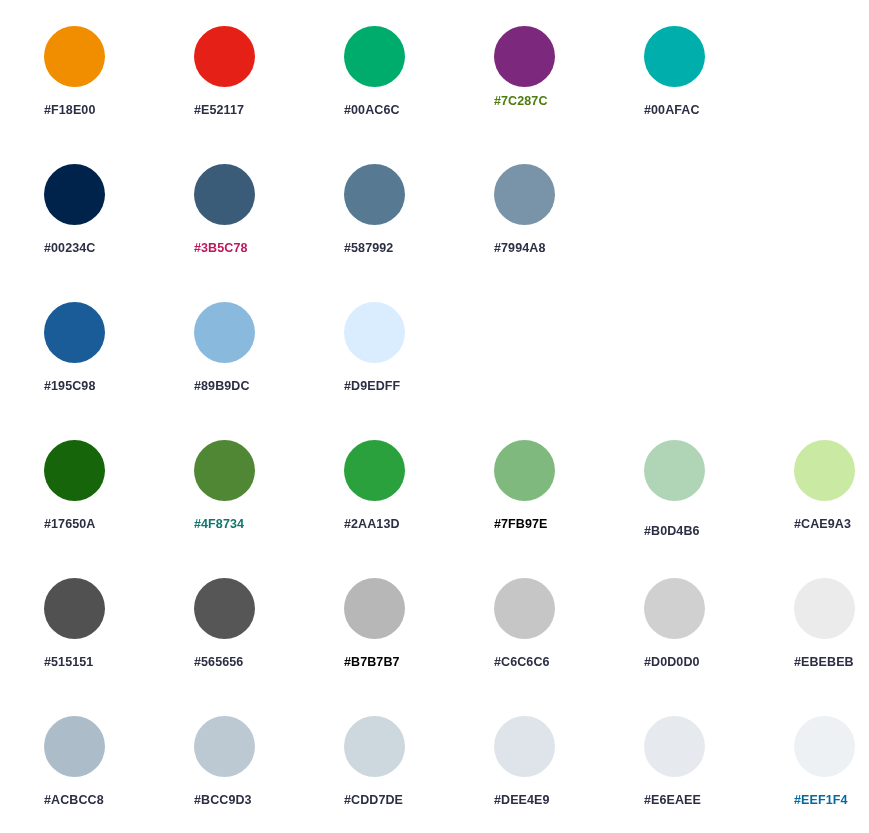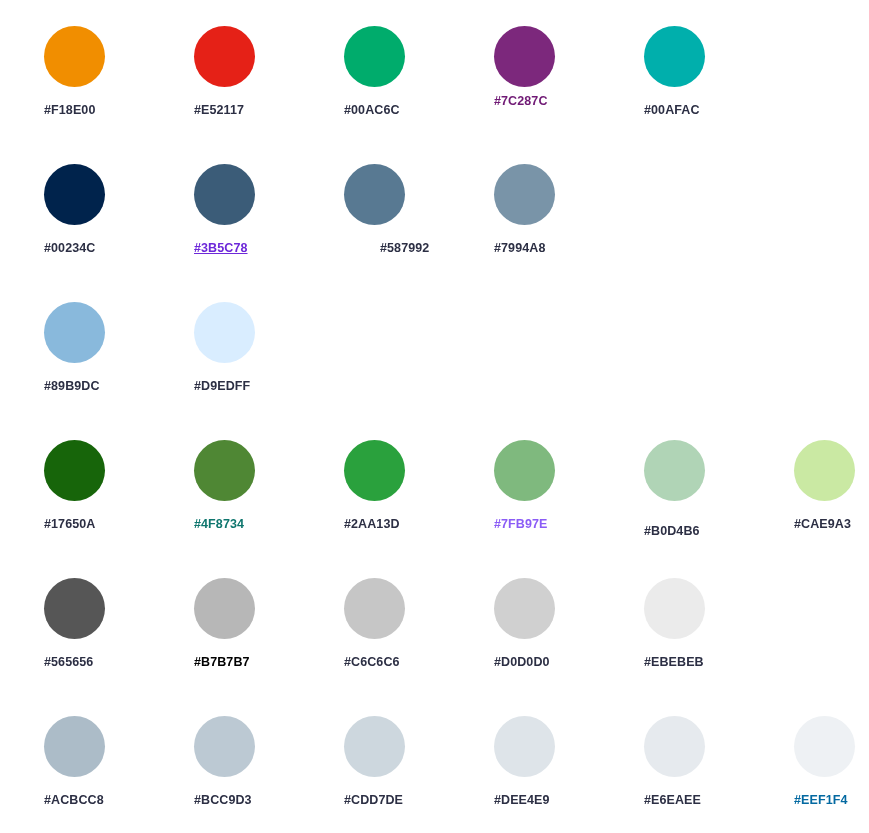--- a/index.html
+++ b/index.html
@@ -68,46 +68,50 @@
       <div class="swatch">
         <div class="swatch-dot" style="background: rgb(229, 33, 23);"></div>
         <div class="swatch-label" style="color: rgb(44, 47, 68);">#E52117</div>
       </div>
       <div class="swatch">
         <div class="swatch-dot" style="background: rgb(0, 172, 108);"></div>
         <div class="swatch-label" style="color: rgb(44, 47, 68);">#00AC6C</div>
       </div>
       <div class="swatch">
         <div class="swatch-dot" style="background: rgb(124, 40, 124);"></div>
-        <div class="swatch-label" style="color: #701a75; margin-top: 8px;">#7C287C</div>
+        <div class="swatch-label" style="color: #4d7c0f; margin-top: 8px;">#7C287C</div>
       </div>
       <div class="swatch">
         <div class="swatch-dot" style="background: rgb(0, 175, 172);"></div>
         <div class="swatch-label" style="color: rgb(44, 47, 68);">#00AFAC</div>
       </div>
     </div>
     <div class="palette-row">
       <div class="swatch">
         <div class="swatch-dot" style="background: rgb(0, 35, 76);"></div>
         <div class="swatch-label" style="color: rgb(44, 47, 68);">#00234C</div>
       </div>
       <div class="swatch">
         <div class="swatch-dot" style="background: rgb(59, 92, 120);"></div>
-        <div class="swatch-label" style="color: #6d28d9; text-decoration: underline;">#3B5C78</div>
+        <div class="swatch-label" style="color: #be185d;">#3B5C78</div>
       </div>
       <div class="swatch">
         <div class="swatch-dot" style="background: rgb(88, 121, 146);"></div>
-        <div class="swatch-label" style="color: rgb(44, 47, 68); margin-left: 36px;">#587992</div>
+        <div class="swatch-label" style="color: rgb(44, 47, 68);">#587992</div>
       </div>
       <div class="swatch">
         <div class="swatch-dot" style="background: rgb(121, 148, 168);"></div>
         <div class="swatch-label" style="color: rgb(44, 47, 68); text-align: right;">#7994A8</div>
       </div>
     </div>
     <div class="palette-row">
+      <div class="swatch">
+        <div class="swatch-dot" style="background: rgb(25, 92, 152);"></div>
+        <div class="swatch-label" style="color: rgb(44, 47, 68);">#195C98</div>
+      </div>
       <div class="swatch">
         <div class="swatch-dot" style="background: rgb(137, 185, 220);"></div>
         <div class="swatch-label" style="color: rgb(44, 47, 68);">#89B9DC</div>
       </div>
       <div class="swatch">
         <div class="swatch-dot" style="background: rgb(217, 237, 255);"></div>
         <div class="swatch-label" style="color: rgb(44, 47, 68);">#D9EDFF</div>
       </div>
     </div>
     <div class="palette-row">
@@ -118,32 +122,36 @@
       <div class="swatch">
         <div class="swatch-dot" style="background: rgb(79, 135, 52);"></div>
         <div class="swatch-label" style="color: #0f766e;">#4F8734</div>
       </div>
       <div class="swatch">
         <div class="swatch-dot" style="background: rgb(42, 161, 61);"></div>
         <div class="swatch-label" style="color: rgb(44, 47, 68); text-align: center;">#2AA13D</div>
       </div>
       <div class="swatch">
         <div class="swatch-dot" style="background: rgb(127, 185, 126);"></div>
-        <div class="swatch-label" style="color: #8b5cf6;">#7FB97E</div>
+        <div class="swatch-label" style="color: #000000;">#7FB97E</div>
       </div>
       <div class="swatch">
         <div class="swatch-dot" style="background: rgb(176, 212, 182);"></div>
         <div class="swatch-label" style="color: rgb(44, 47, 68); margin-top: 24px;">#B0D4B6</div>
       </div>
       <div class="swatch">
         <div class="swatch-dot" style="background: rgb(202, 233, 163);"></div>
         <div class="swatch-label" style="color: rgb(44, 47, 68);">#CAE9A3</div>
       </div>
     </div>
     <div class="palette-row">
+      <div class="swatch">
+        <div class="swatch-dot" style="background: rgb(81, 81, 81);"></div>
+        <div class="swatch-label" style="color: rgb(44, 47, 68);">#515151</div>
+      </div>
       <div class="swatch">
         <div class="swatch-dot" style="background: rgb(86, 86, 86);"></div>
         <div class="swatch-label" style="color: rgb(44, 47, 68);">#565656</div>
       </div>
       <div class="swatch">
         <div class="swatch-dot" style="background: rgb(183, 183, 183);"></div>
         <div class="swatch-label" style="color: #000000;">#B7B7B7</div>
       </div>
       <div class="swatch">
         <div class="swatch-dot" style="background: rgb(198, 198, 198);"></div>

